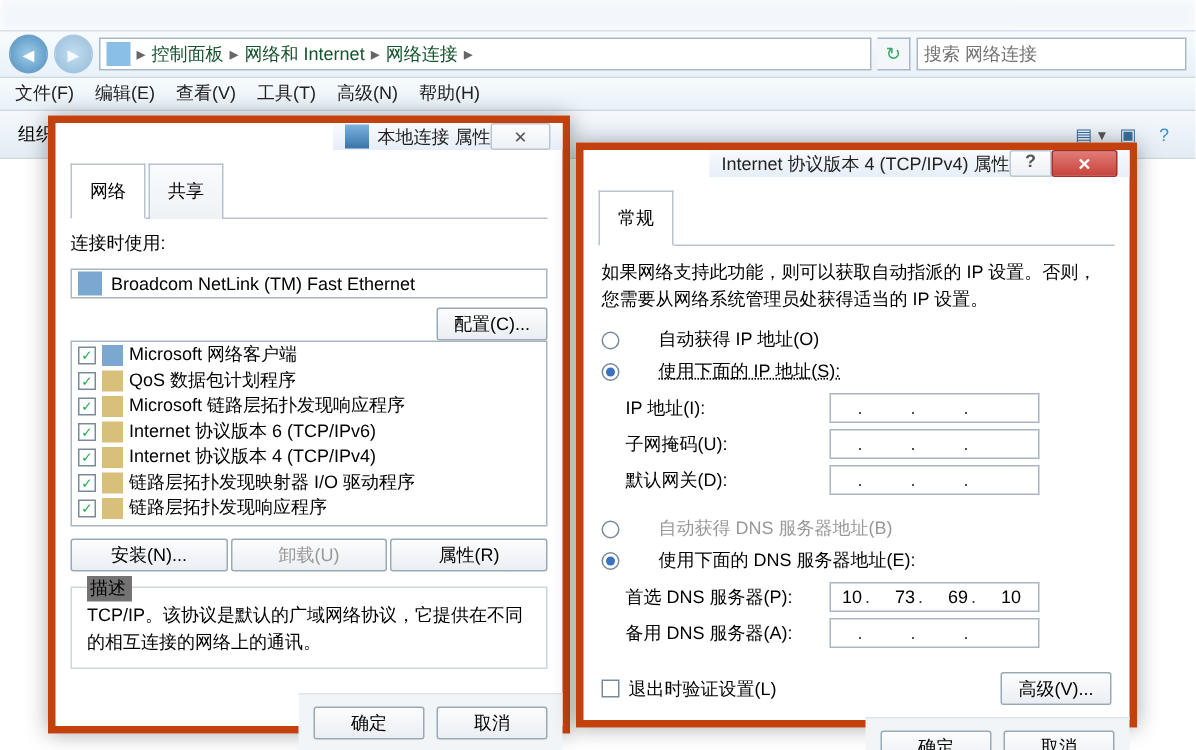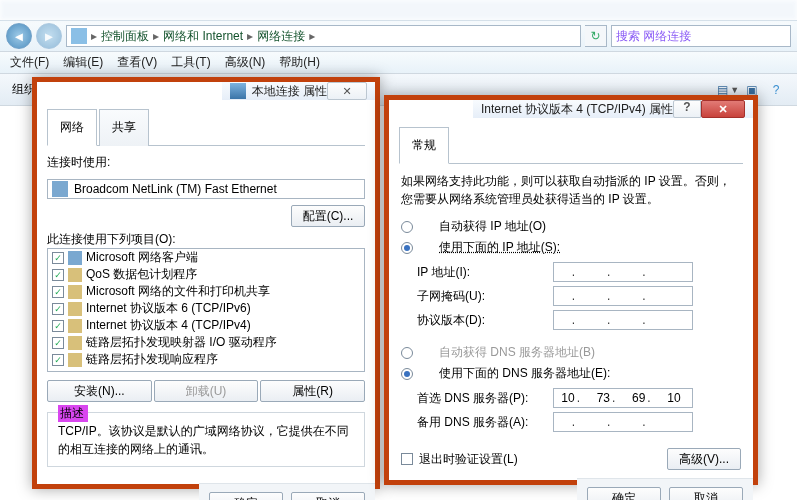--- a/index.html
+++ b/index.html
@@ -8,21 +8,21 @@
 
 .explorer { position: absolute; inset: 0; }
 .explorer-top { height: 20px; background: #e8f0f8; filter: blur(2px); opacity: .5; }
 .addr-row { height: 32px; display: flex; align-items: center; gap: 4px; padding: 0 6px; background: linear-gradient(#f7fbfd,#e8f2f9); border-top: 1px solid #d0dce6; border-bottom: 1px solid #cfd8e0; }
 .nav-btn { width: 26px; height: 26px; border-radius: 50%; background: radial-gradient(#9fcbe8,#4f8fbf); border: 1px solid #6fa0c8; display: flex; align-items: center; justify-content: center; color: #fff; font-size: 13px; }
 .addr-bar { flex: 1; height: 22px; border: 1px solid #a8b8c8; background: #fff; display: flex; align-items: center; padding: 0 4px; gap: 2px; }
 .addr-ico { width: 16px; height: 16px; background: #8abfe6; display: inline-block; }
 .addr-seg { color: #14532d; }
 .addr-arrow { color: #666; padding: 0 2px; }
 .addr-ref { width: 22px; height: 22px; border: 1px solid #a8b8c8; border-left: none; background: #f4f7fa; display: flex; align-items: center; justify-content: center; color: #3a6; }
-.search-bar { width: 180px; height: 22px; border: 1px solid #a8b8c8; background: #fff; display: flex; align-items: center; padding: 0 4px; color: #8b5cf6; }
+.search-bar { width: 180px; height: 22px; border: 1px solid #a8b8c8; background: #fff; display: flex; align-items: center; padding: 0 4px; color: #737373; }
 
 .menu-row { height: 22px; display: flex; align-items: center; gap: 14px; padding: 0 10px; background: linear-gradient(#f7fbfd,#e8f2f9); border-bottom: 1px solid #cfd8e0; }
 .menu-item { color: #222; }
 
 .toolbar-row { height: 32px; display: flex; align-items: center; gap: 18px; padding: 0 12px; background: linear-gradient(#f4f8fc,#e3ecf4); border-bottom: 1px solid #cfd8e0; }
 .tool-caret { font-size: 9px; color: #555; margin-left: 4px; }
 .tool-right { margin-left: auto; display: flex; gap: 6px; }
 .tool-ico { width: 18px; height: 18px; display: inline-flex; align-items: center; justify-content: center; border: 1px solid transparent; color: #3a6fa0; }
 
 
@@ -132,36 +132,35 @@
     <div>连接时使用:</div>
     <div class="hr-ex"></div>
     <div class="tbox">
       <span class="addr-ico" style="background:#7aa8d0"></span>
       <span style="margin-left:6px">Broadcom NetLink (TM) Fast Ethernet</span>
     </div>
     <div style="display:flex;justify-content:flex-end;margin-top:6px">
       <span class="btn">配置(C)...</span>
     </div>
 
-    <div style="margin-top:4px">此连接使用下列项目(O):</div>
     <div class="listbox" id="proto-list">
         <div class="li-row">
           <span class="chk">✓</span>
           <span class="proto-ico blue"></span>
           <span>Microsoft 网络客户端</span>
         </div>
         <div class="li-row">
           <span class="chk">✓</span>
           <span class="proto-ico"></span>
           <span>QoS 数据包计划程序</span>
         </div>
         <div class="li-row">
           <span class="chk">✓</span>
           <span class="proto-ico"></span>
-          <span>Microsoft 网络的文件和打印机共享</span>
+          <span>Microsoft 链路层拓扑发现响应程序</span>
         </div>
         <div class="li-row">
           <span class="chk">✓</span>
           <span class="proto-ico"></span>
           <span>Internet 协议版本 6 (TCP/IPv6)</span>
         </div>
         <div class="li-row">
           <span class="chk">✓</span>
           <span class="proto-ico"></span>
           <span>Internet 协议版本 4 (TCP/IPv4)</span>
@@ -178,21 +177,21 @@
         </div>
       </div>
 
     <div style="display:flex;gap:2px;margin-top:8px">
       <span class="btn" style="flex:1">安装(N)...</span>
       <span class="btn disabled" style="flex:1">卸载(U)</span>
       <span class="btn" style="flex:1">属性(R)</span>
     </div>
 
     <fieldset style="margin-top:10px">
-      <div style="margin-top:-18px;background:#d946ef;width:30px;padding:0 2px">描述</div>
+      <div style="margin-top:-18px;background:#737373;width:30px;padding:0 2px">描述</div>
       <div style="line-height:1.5">TCP/IP。该协议是默认的广域网络协议，它提供在不同的相互连接的网络上的通讯。</div>
     </fieldset>
   </div>
   <div class="btn-row">
     <span class="btn">确定</span>
     <span class="btn">取消</span>
   </div>
 </div>
 
 <div id="dlg-ip" class="win">
@@ -229,21 +228,21 @@
     <div class="form-row">
         <span class="lbl">子网掩码(U):</span>
       <span class="ipinput">
           <span class="ip-seg">&nbsp;</span>
           <span class="ip-seg">&nbsp;</span>
           <span class="ip-seg">&nbsp;</span>
           <span class="ip-seg">&nbsp;</span>
         </span>
       </div>
     <div class="form-row">
-        <span class="lbl">协议版本(D):</span>
+        <span class="lbl">默认网关(D):</span>
       <span class="ipinput">
           <span class="ip-seg">&nbsp;</span>
           <span class="ip-seg">&nbsp;</span>
           <span class="ip-seg">&nbsp;</span>
           <span class="ip-seg">&nbsp;</span>
         </span>
       </div>
 
     <div class="hr-ex"></div>
     <div class="sect-head disabled">

